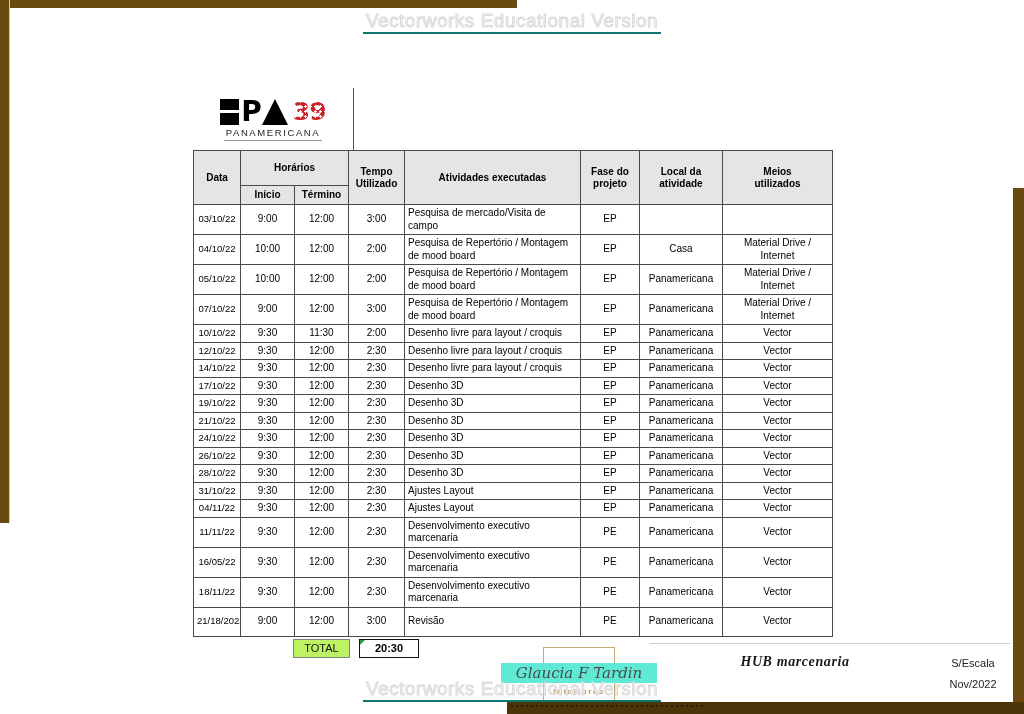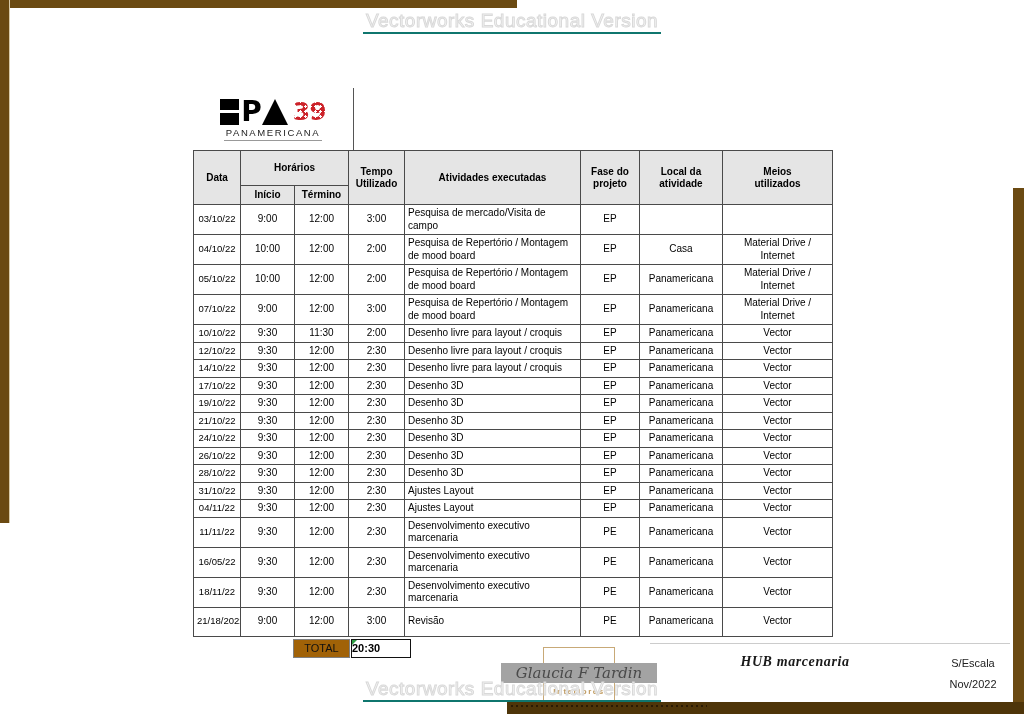--- a/index.html
+++ b/index.html
@@ -54,40 +54,40 @@
   .ws thead th{background:#e5e5e5;font-weight:bold;white-space:pre-line;}
   .ws thead tr.h1 th{height:32px;}
   .ws thead tr.h2 th{height:16px;}
   .ws td{line-height:12.5px;padding:2px 3px;}
   .ws td.c-activity{text-align:left;}
   .ws td.c-date{white-space:nowrap;font-size:9.5px;}
   .ws tbody tr:last-child td{height:24px;}
 
   
   .total-row{display:flex;margin-left:100px;margin-top:2px;align-items:stretch;}
-  .total-label{width:55px;height:17px;background:#a16207;border:1px solid #808080;
+  .total-label{width:55px;height:17px;background:#bef264;border:1px solid #808080;
       display:flex;align-items:center;justify-content:center;font-size:11px;color:#111;}
   .total-value{width:58px;border:1.5px solid #111;background:#fff;position:relative;
-      display:flex;align-items:center;font-size:11px;font-weight:bold;margin-left:1px;}
+      display:flex;align-items:center;justify-content:center;font-size:11px;font-weight:bold;margin-left:9px;}
   .corner-flag{position:absolute;top:0;left:0;width:0;height:0;
       border-top:5px solid #2f9e44;border-right:5px solid transparent;}
 
   
   .tb-line{position:absolute;left:650px;top:643px;width:360px;height:1px;background:#ccc;}
   .tb-doc{position:absolute;left:650px;top:651px;width:290px;text-align:center;
       font-family:"Liberation Serif",serif;font-style:italic;font-weight:bold;
       font-size:14px;line-height:22px;color:#1a1a1a;letter-spacing:.6px;}
   .tb-meta{position:absolute;left:938px;top:653px;width:70px;text-align:center;
       font-size:11px;line-height:21px;color:#222;}
 
   
   .gf-frame{position:absolute;left:543px;top:647px;width:70px;height:54px;
       border:1.5px solid #c8a977;z-index:1;}
   .gf-name{position:absolute;left:501px;top:663px;width:156px;text-align:center;z-index:2;
-      background:#a3a3a3;font-family:"DejaVu Serif",serif;font-style:italic;
+      background:#5eead4;font-family:"DejaVu Serif",serif;font-style:italic;
       font-size:15px;color:#4a4a4a;padding:1px 0;}
   .gf-sub{position:absolute;left:543px;top:687px;width:72px;text-align:center;z-index:2;
       font-size:8px;font-weight:bold;letter-spacing:1.5px;color:#c09a5e;}
 </style>
 </head>
 <body>
 
 <div class="bar bar-top"></div>
 <div class="bar bar-left"></div>
 <div class="bar bar-right"></div>

